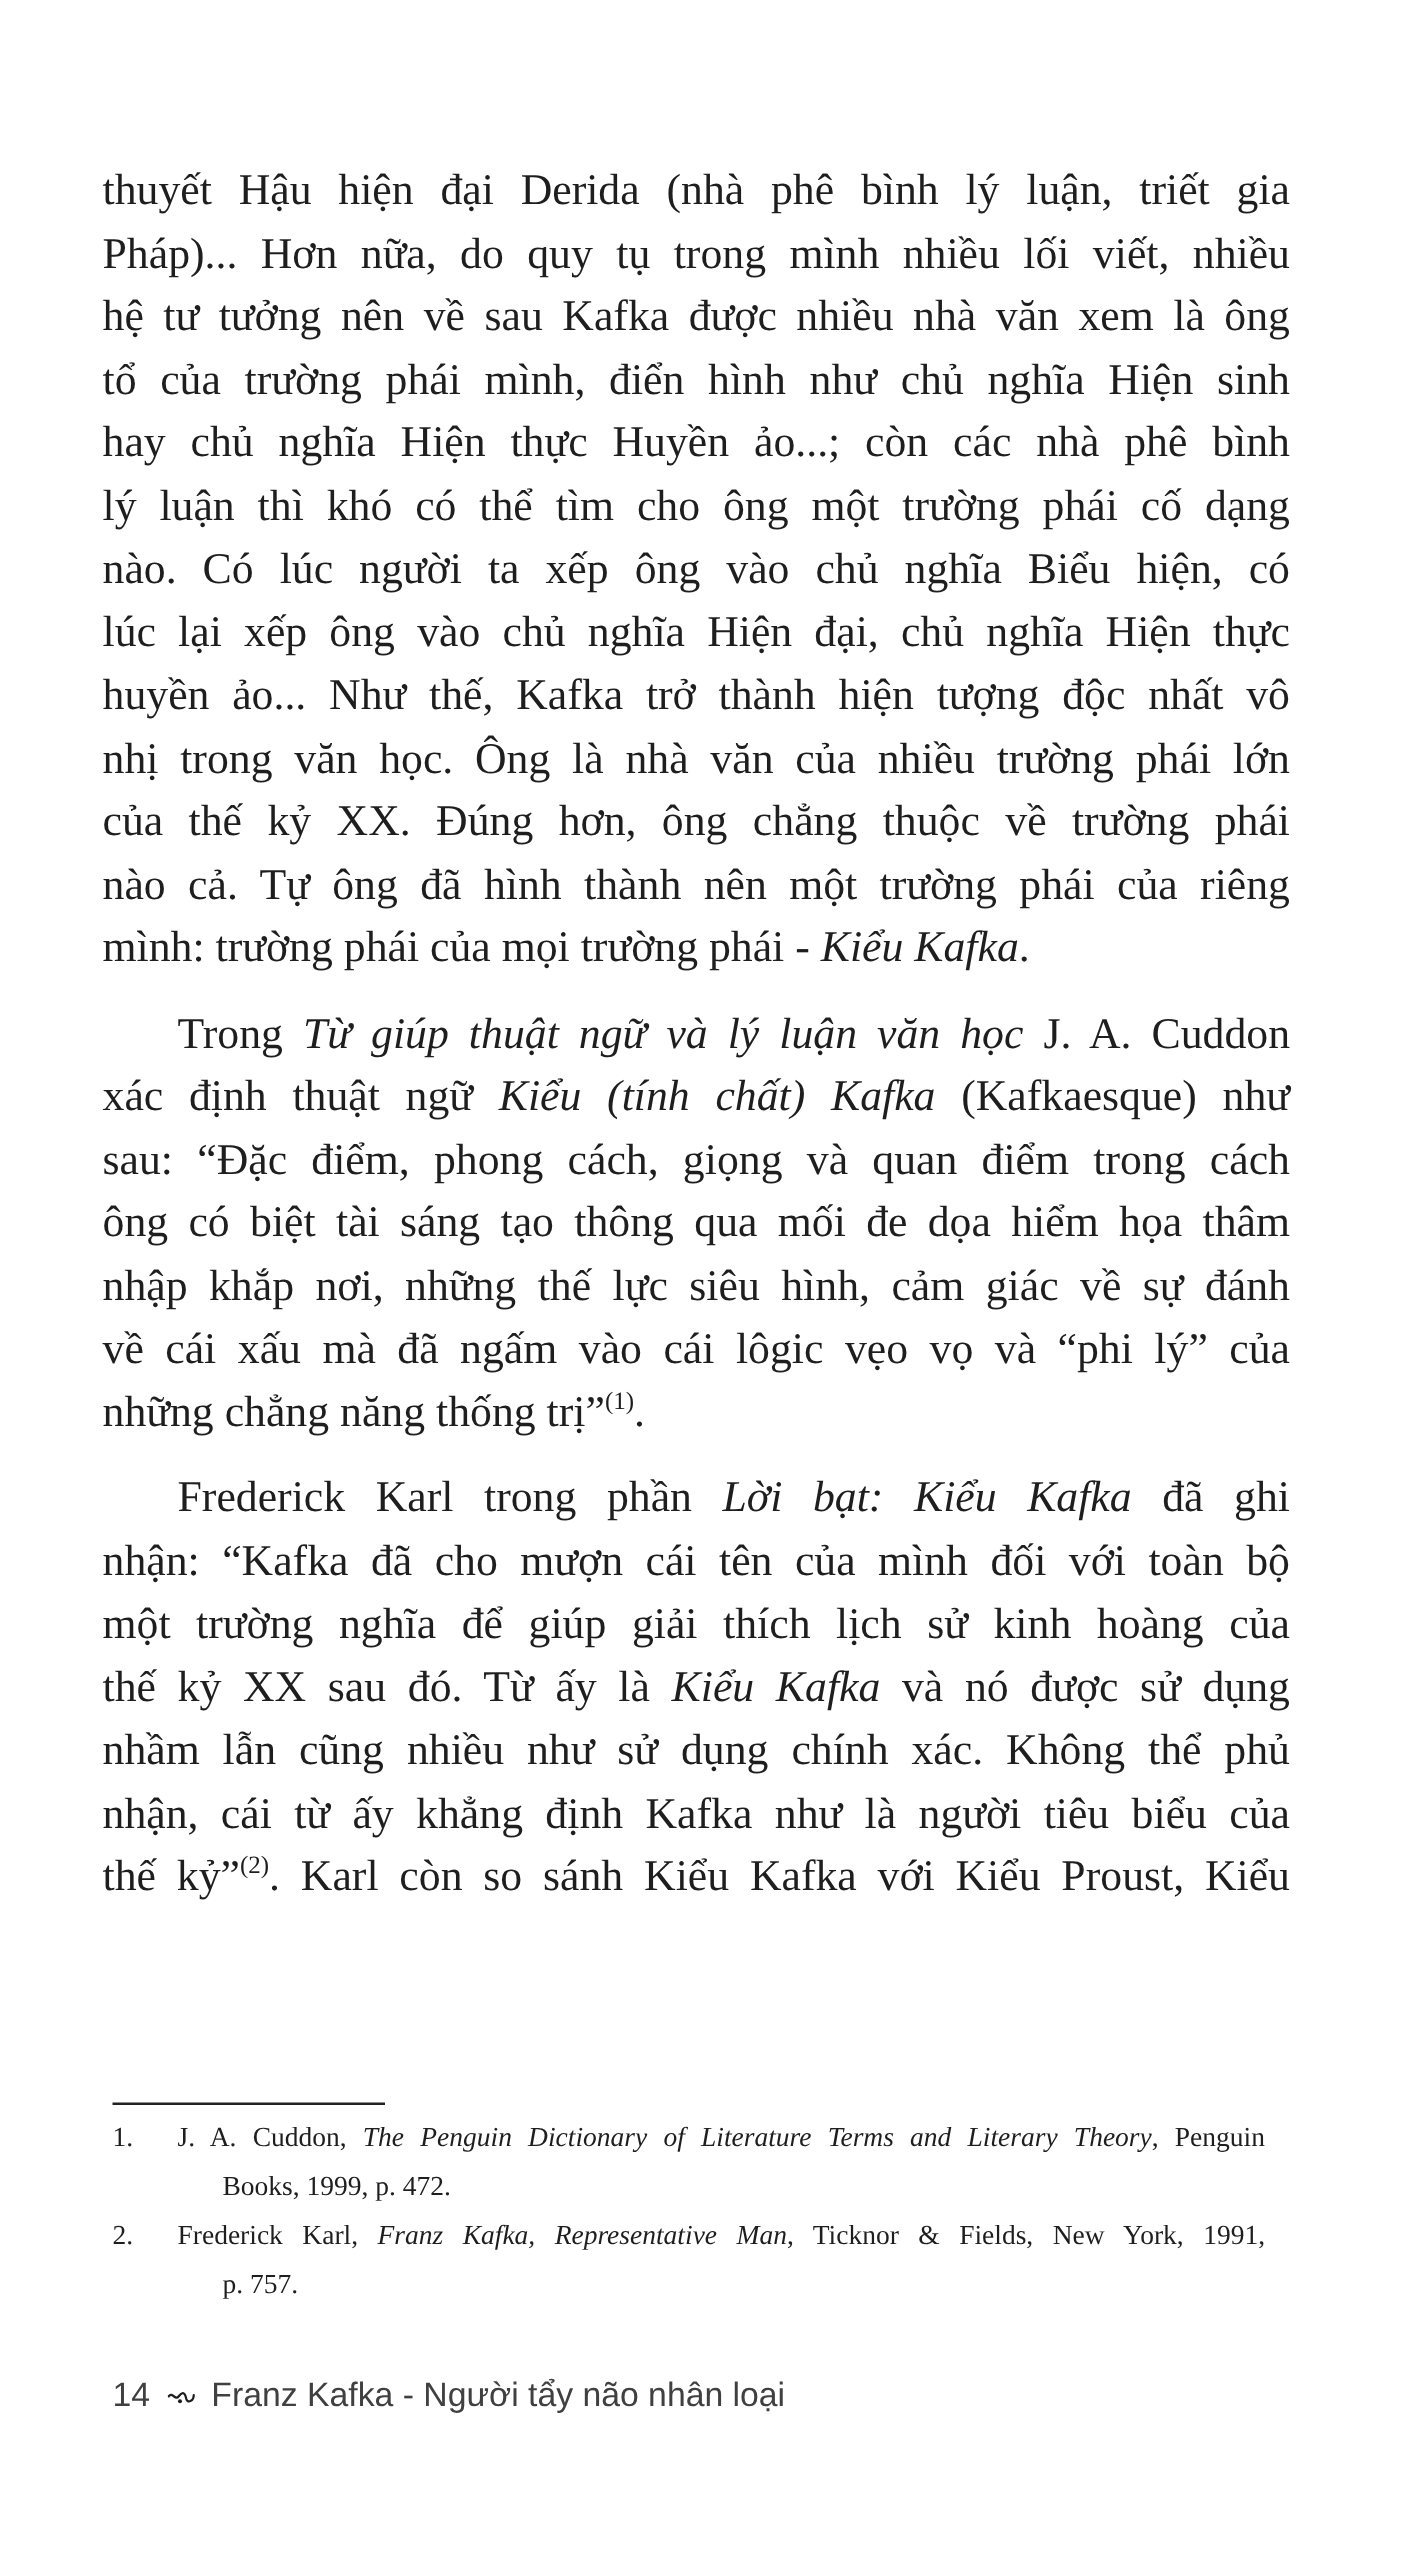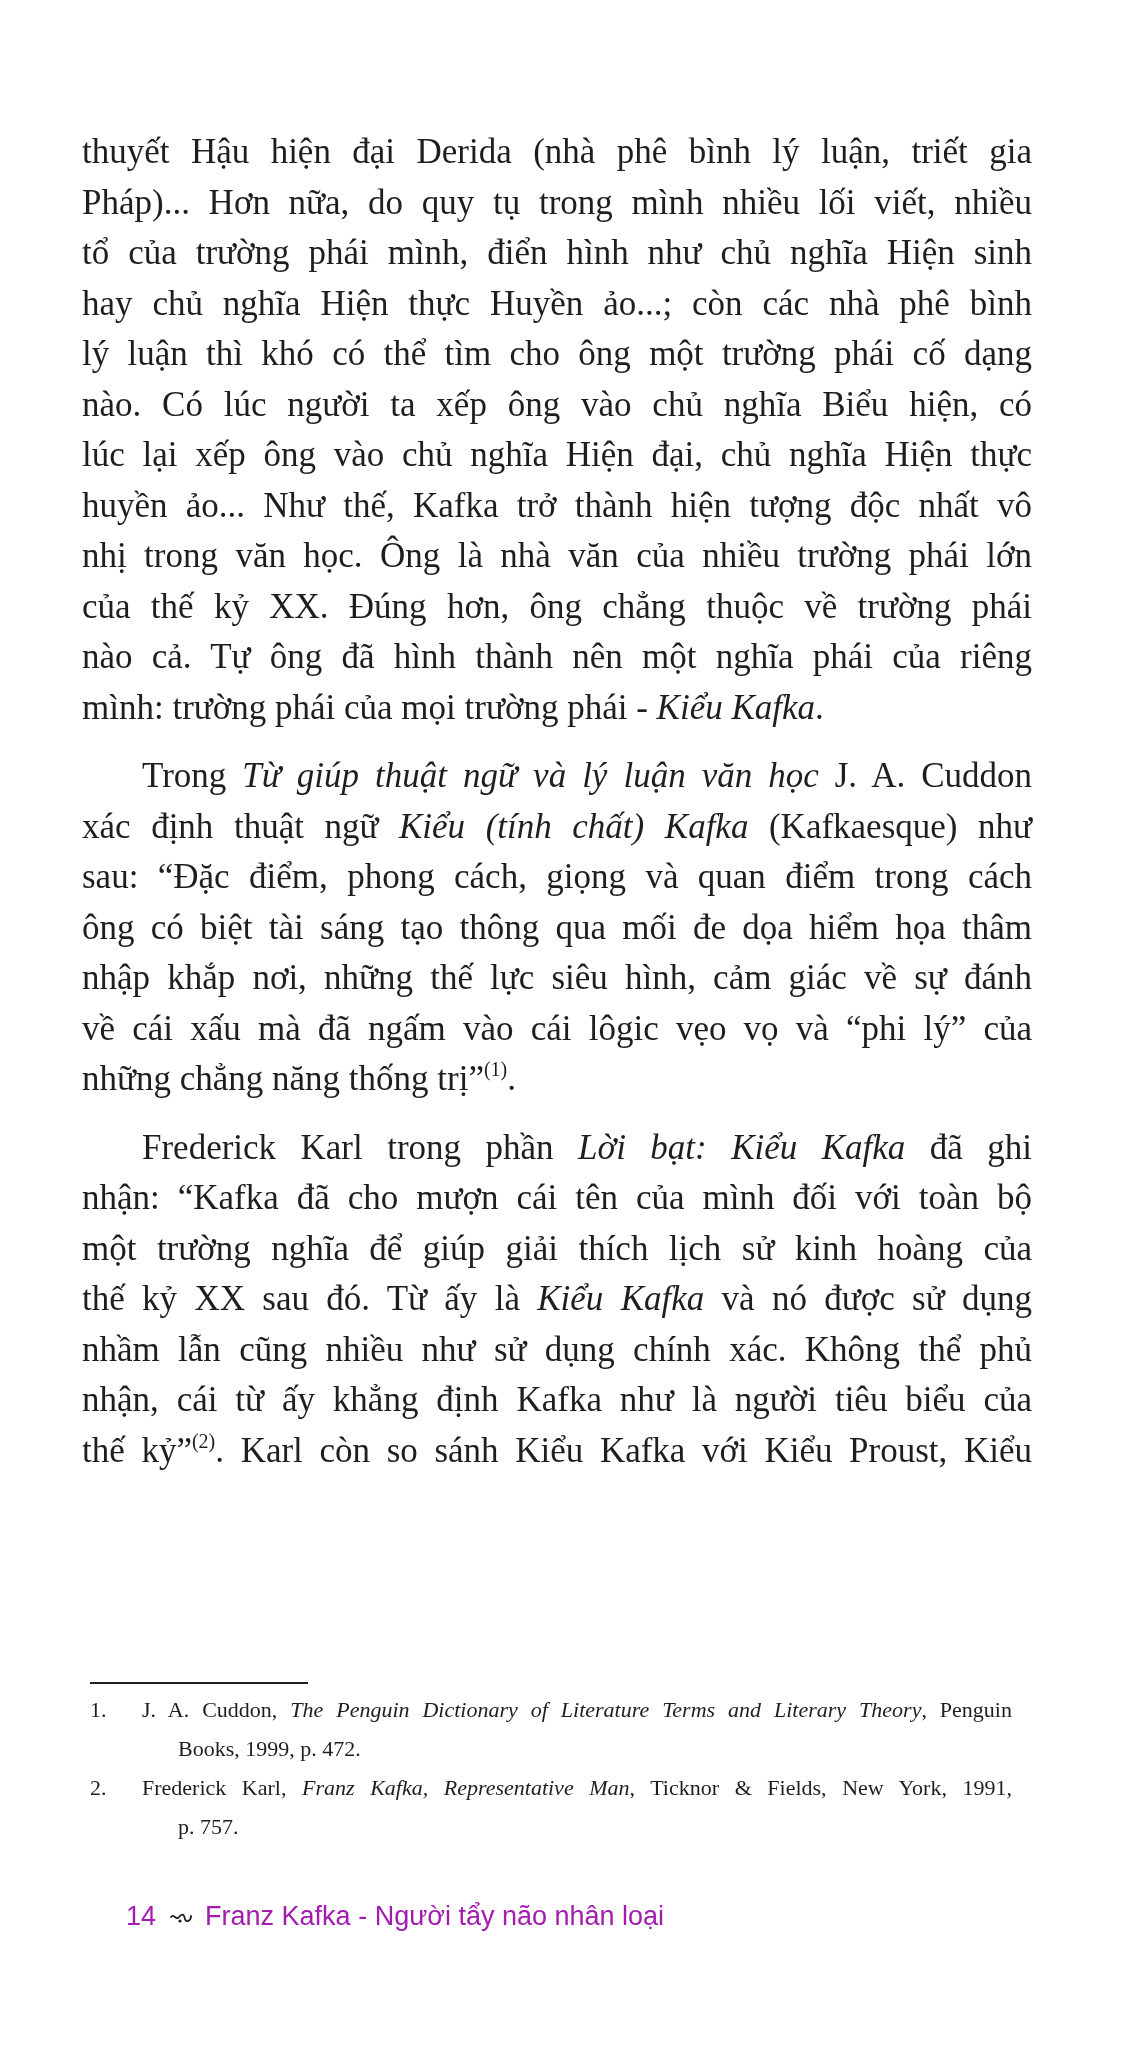--- a/index.html
+++ b/index.html
@@ -15,40 +15,41 @@
   .it { font-style: italic; }
   sup.ref { font-size: 20px; vertical-align: 14px; line-height: 0; }
   .rule { position: absolute; left: 90px; top: 1682px; width: 218px; height: 2px; background: #222; }
   .footnotes { position: absolute; left: 90px; top: 1690px; width: 922px; font-size: 22px; }
   .fn { position: relative; padding-left: 52px; }
   .fn-num { position: absolute; left: 0; top: 0; line-height: 39px; }
   .fn-line { display: block; line-height: 39px; height: 39px; white-space: nowrap;
              text-align: justify; text-align-last: justify; }
   .fn-line.last { text-align-last: left; margin-left: 36px; }
   .footer { position: absolute; left: 90px; top: 1898px; font-family: "Liberation Sans", "DejaVu Sans", sans-serif;
-            font-size: 27px; line-height: 36px; color: #a21caf; white-space: nowrap; margin-left: 36px; }
+            font-size: 27px; line-height: 36px; color: #404040; white-space: nowrap; }
   .ornament { display: inline-block; width: 22px; height: 14px; vertical-align: middle; margin: 0 6px; }
 </style>
 </head>
 <body>
 
 <div class="page">
   <div class="body-text" id="body-text">
       <div class="para">
         <span class="line"><span>thuyết Hậu hiện đại Derida (nhà phê bình lý luận, triết gia</span></span>
         <span class="line"><span>Pháp)... Hơn nữa, do quy tụ trong mình nhiều lối viết, nhiều</span></span>
+        <span class="line"><span>hệ tư tưởng nên về sau Kafka được nhiều nhà văn xem là ông</span></span>
         <span class="line"><span>tổ của trường phái mình, điển hình như chủ nghĩa Hiện sinh</span></span>
         <span class="line"><span>hay chủ nghĩa Hiện thực Huyền ảo...; còn các nhà phê bình</span></span>
         <span class="line"><span>lý luận thì khó có thể tìm cho ông một trường phái cố dạng</span></span>
         <span class="line"><span>nào. Có lúc người ta xếp ông vào chủ nghĩa Biểu hiện, có</span></span>
         <span class="line"><span>lúc lại xếp ông vào chủ nghĩa Hiện đại, chủ nghĩa Hiện thực</span></span>
         <span class="line"><span>huyền ảo... Như thế, Kafka trở thành hiện tượng độc nhất vô</span></span>
         <span class="line"><span>nhị trong văn học. Ông là nhà văn của nhiều trường phái lớn</span></span>
         <span class="line"><span>của thế kỷ XX. Đúng hơn, ông chẳng thuộc về trường phái</span></span>
-        <span class="line"><span>nào cả. Tự ông đã hình thành nên một nghĩa phái của riêng</span></span>
+        <span class="line"><span>nào cả. Tự ông đã hình thành nên một trường phái của riêng</span></span>
         <span class="line last"><span>mình: trường phái của mọi trường phái - </span><span class="it">Kiểu Kafka</span><span>.</span></span>
       </div>
       <div class="para">
         <span class="line indent"><span>Trong </span><span class="it">Từ giúp thuật ngữ và lý luận văn học</span><span> J. A. Cuddon</span></span>
         <span class="line"><span>xác định thuật ngữ </span><span class="it">Kiểu (tính chất) Kafka</span><span> (Kafkaesque) như</span></span>
         <span class="line"><span>sau: “Đặc điểm, phong cách, giọng và quan điểm trong cách</span></span>
         <span class="line"><span>ông có biệt tài sáng tạo thông qua mối đe dọa hiểm họa thâm</span></span>
         <span class="line"><span>nhập khắp nơi, những thế lực siêu hình, cảm giác về sự đánh</span></span>
         <span class="line"><span>về cái xấu mà đã ngấm vào cái lôgic vẹo vọ và “phi lý” của</span></span>
         <span class="line last"><span>những chẳng năng thống trị”</span><sup class="ref">(1)</sup><span>.</span></span>

